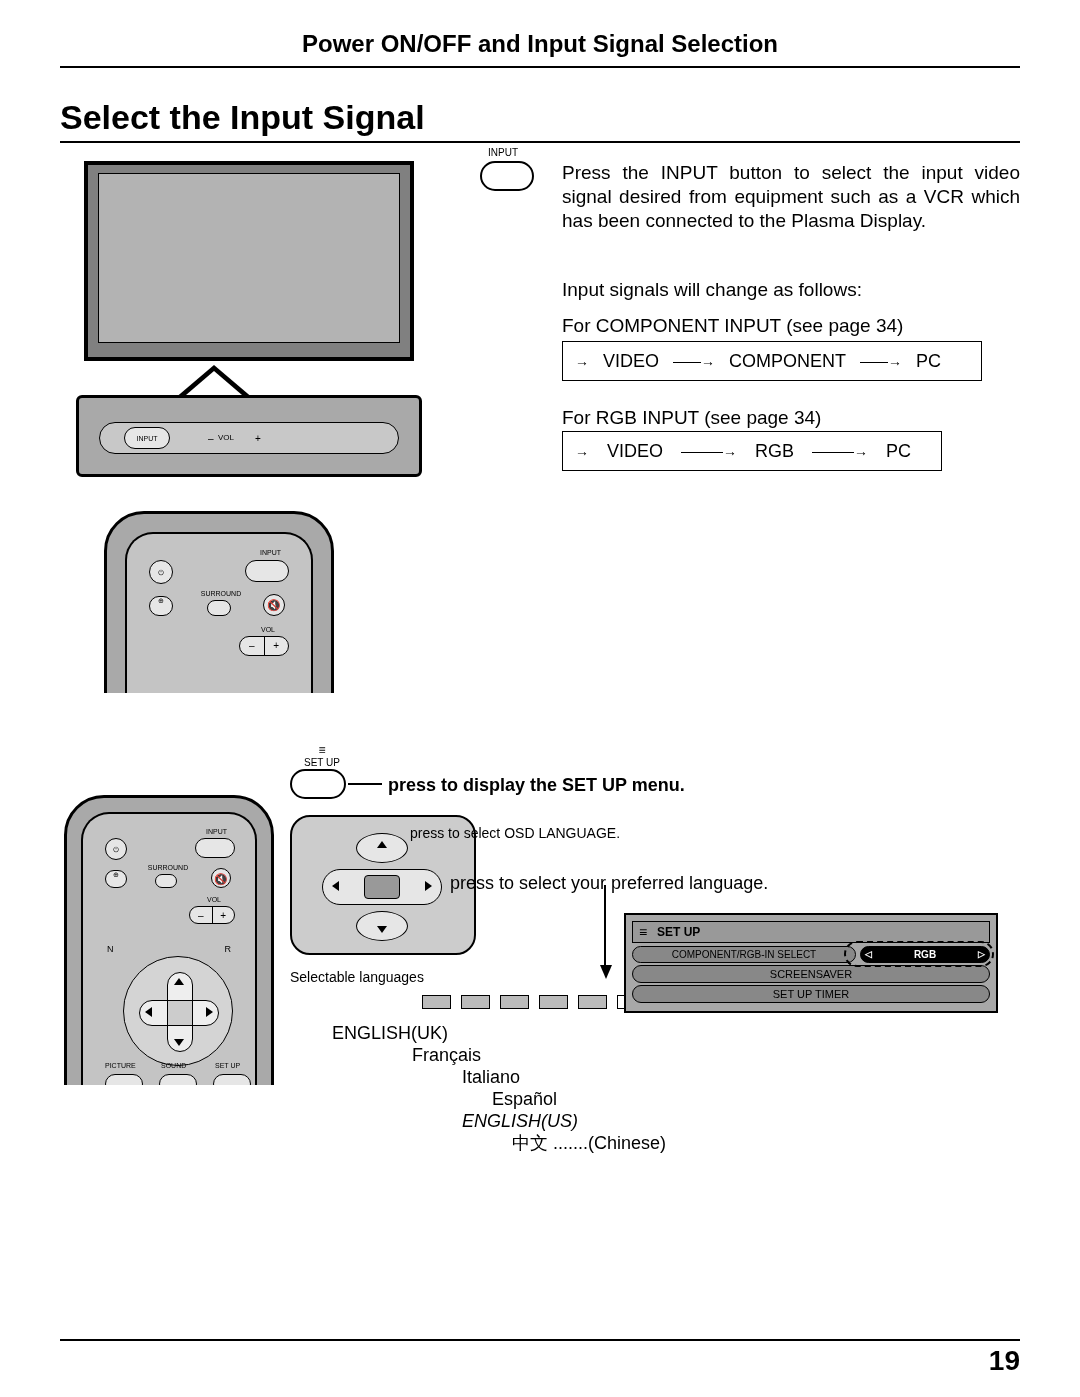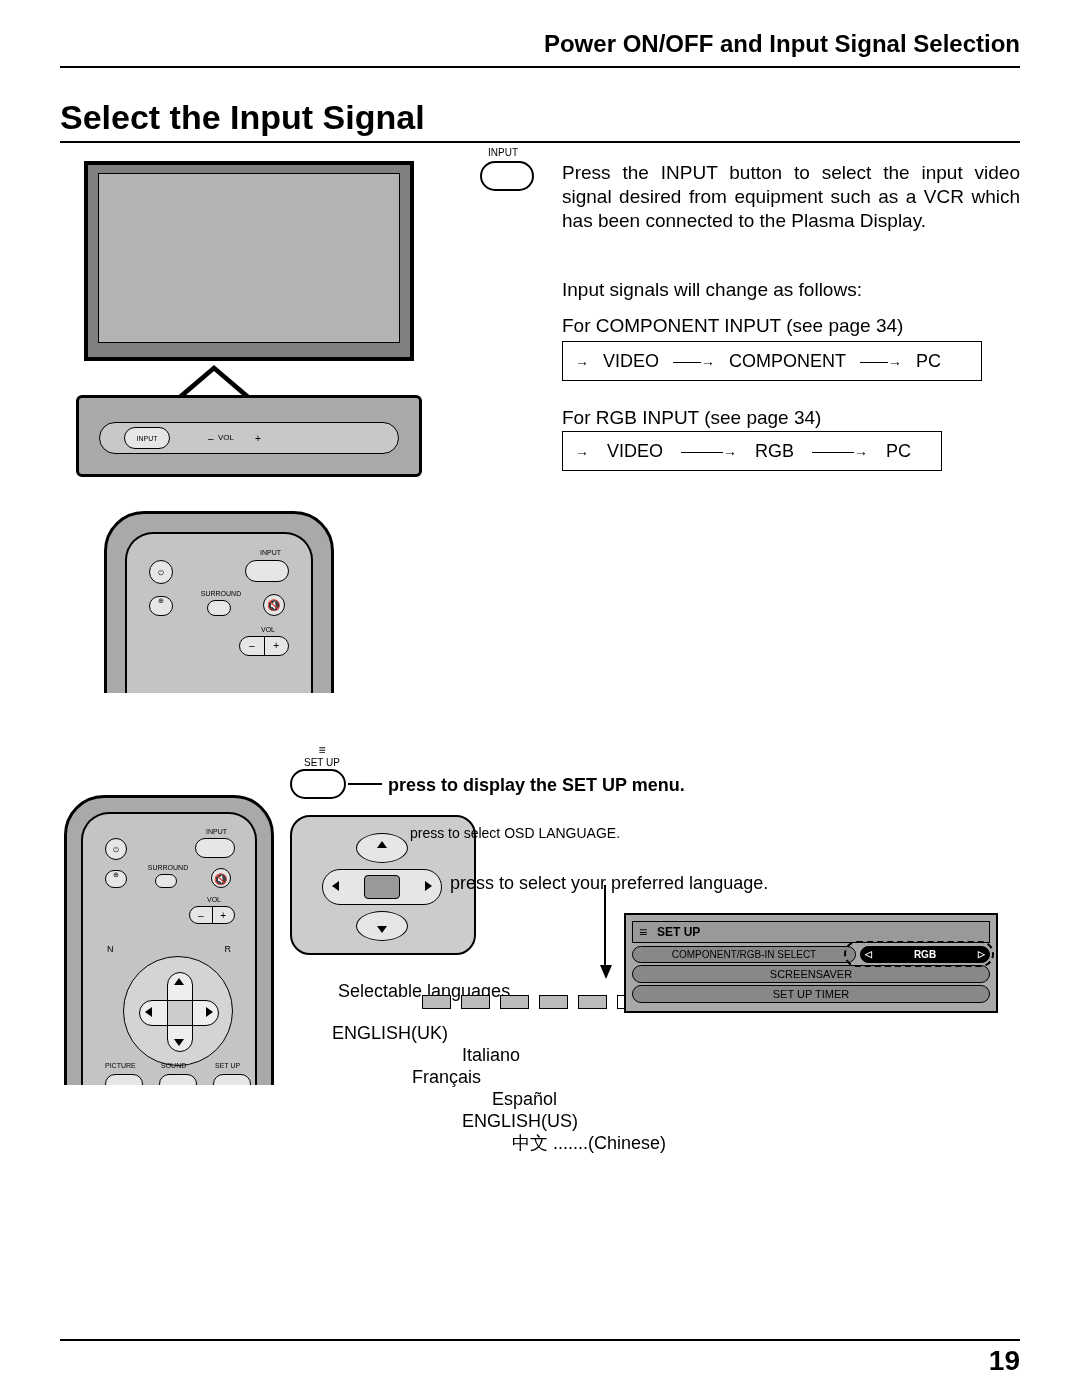--- a/index.html
+++ b/index.html
@@ -10,21 +10,21 @@
     height: 1397px;
     position: relative;
     color: #000;
   }
   .page {
     padding: 30px 60px 40px 60px;
     position: relative;
     height: 100%;
   }
   .header-title {
-    text-align: right;
+    text-align: center;
     font-weight: bold;
     font-size: 24px;
     border-bottom: 2.5px solid #000;
     padding-bottom: 8px;
     margin-bottom: 30px;
   }
   .section-title {
     font-size: 34px;
     font-weight: bold;
     border-bottom: 2px solid #000;
@@ -431,23 +431,22 @@
     left: 350px; top: 100px;
     font-size: 14px;
   }
   .callout-lr {
     position: absolute;
     left: 390px; top: 148px;
     font-size: 18px;
   }
   .lang-title {
     position: absolute;
-    left: 230px; top: 256px;
-    font-size: 18px;
-    margin-left: 48px;
+    left: 230px; top: 244px;
+    font-size: 14px;
   }
   .lang-swatches {
     position: absolute;
     left: 362px; top: 270px;
     display: flex;
     gap: 10px;
   }
   .swatch {
     width: 29px; height: 14px;
     border: 1px solid #000;
@@ -704,24 +703,24 @@
       <div class="swatch"></div>
         <div class="swatch"></div>
         <div class="swatch"></div>
         <div class="swatch"></div>
         <div class="swatch"></div>
         <div class="swatch"></div>
         <div class="swatch"></div>
     </div>
     <div class="lang-list">
       <div>ENGLISH(UK)</div>
+      <div style="padding-left:80px;">Français</div>
       <div style="padding-left:130px;">Italiano</div>
-      <div style="padding-left:80px;">Français</div>
       <div style="padding-left:160px;">Español</div>
-      <div style="padding-left:130px;">ENGLISH(US)</div>
+      <div style="padding-left:130px;font-style:italic;">ENGLISH(US)</div>
       <div style="padding-left:180px;">中文 .......(Chinese)</div>
     </div>
 
     <div class="osd-arrow-stem"></div>
     <div class="osd-arrow-down"></div>
     <div class="osd-menu">
       <div class="osd-title">
           <span class="ham"></span>
           <span>SET  UP</span>
         </div>

